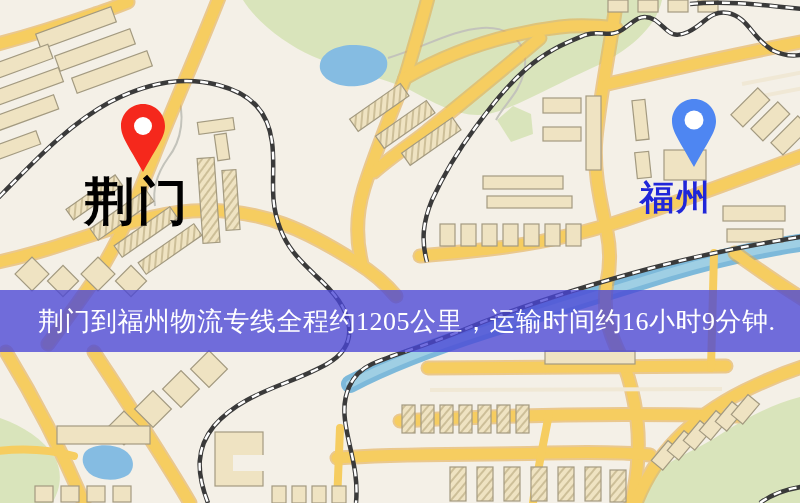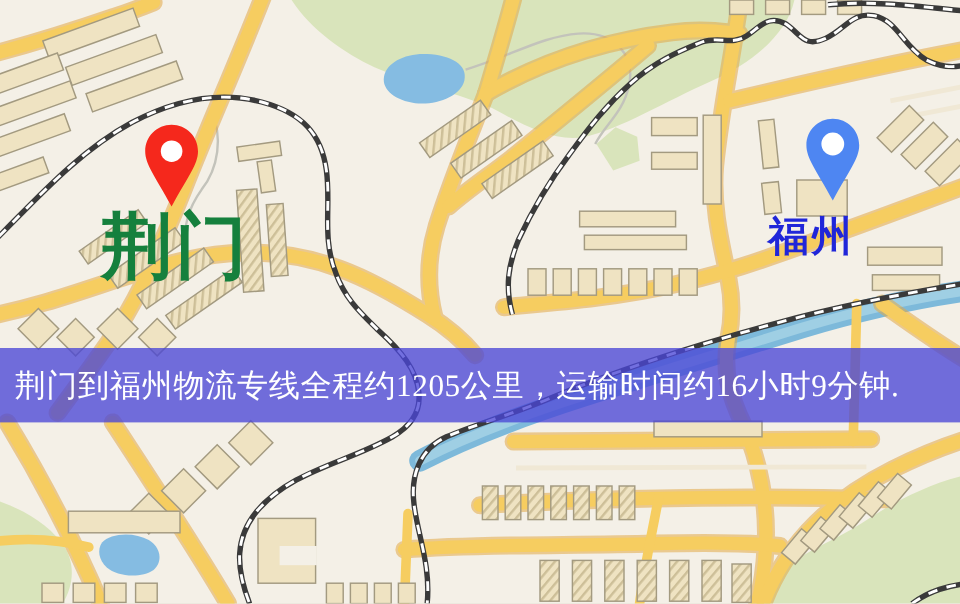--- a/index.html
+++ b/index.html
@@ -4,25 +4,25 @@
 <style>
   html,body{margin:0;padding:0;background:#e8e4da;}
   #screen{position:relative;width:800px;height:503px;overflow:hidden;
           font-family:"Liberation Sans","DejaVu Sans",sans-serif;}
   #map-base{position:absolute;left:0;top:0;width:800px;height:503px;display:block;}
   .pin{position:absolute;width:56px;height:76px;}
   #origin-pin{left:115px;top:100px;}
   #destination-pin{left:666px;top:95px;}
   .city-label{position:absolute;font-weight:900;letter-spacing:2px;
               font-family:"Liberation Sans","DejaVu Sans",sans-serif;line-height:1;}
-  #origin-label{left:84px;top:176px;font-size:60px;color:#15803d;}
+  #origin-label{left:84px;top:176px;font-size:51px;color:#000000;}
   #destination-label{left:640px;top:180px;font-size:34px;color:#2026d9;}
   #route-banner{position:absolute;left:0;top:290px;width:800px;height:62px;
                 background:rgba(74,71,214,0.78);display:flex;align-items:center;}
-  #route-banner .banner-text{color:#ffffff;font-size:26px;padding-left:12px;
+  #route-banner .banner-text{color:#ffffff;font-size:26px;padding-left:38px;
                 white-space:nowrap;letter-spacing:0.5px;
                 font-family:"Liberation Serif","DejaVu Serif",serif;}
 </style>
 </head>
 <body>
 
 <div id="screen">
 
   <svg id="map-base" viewBox="0 0 800 503" aria-hidden="true">
     <defs>

